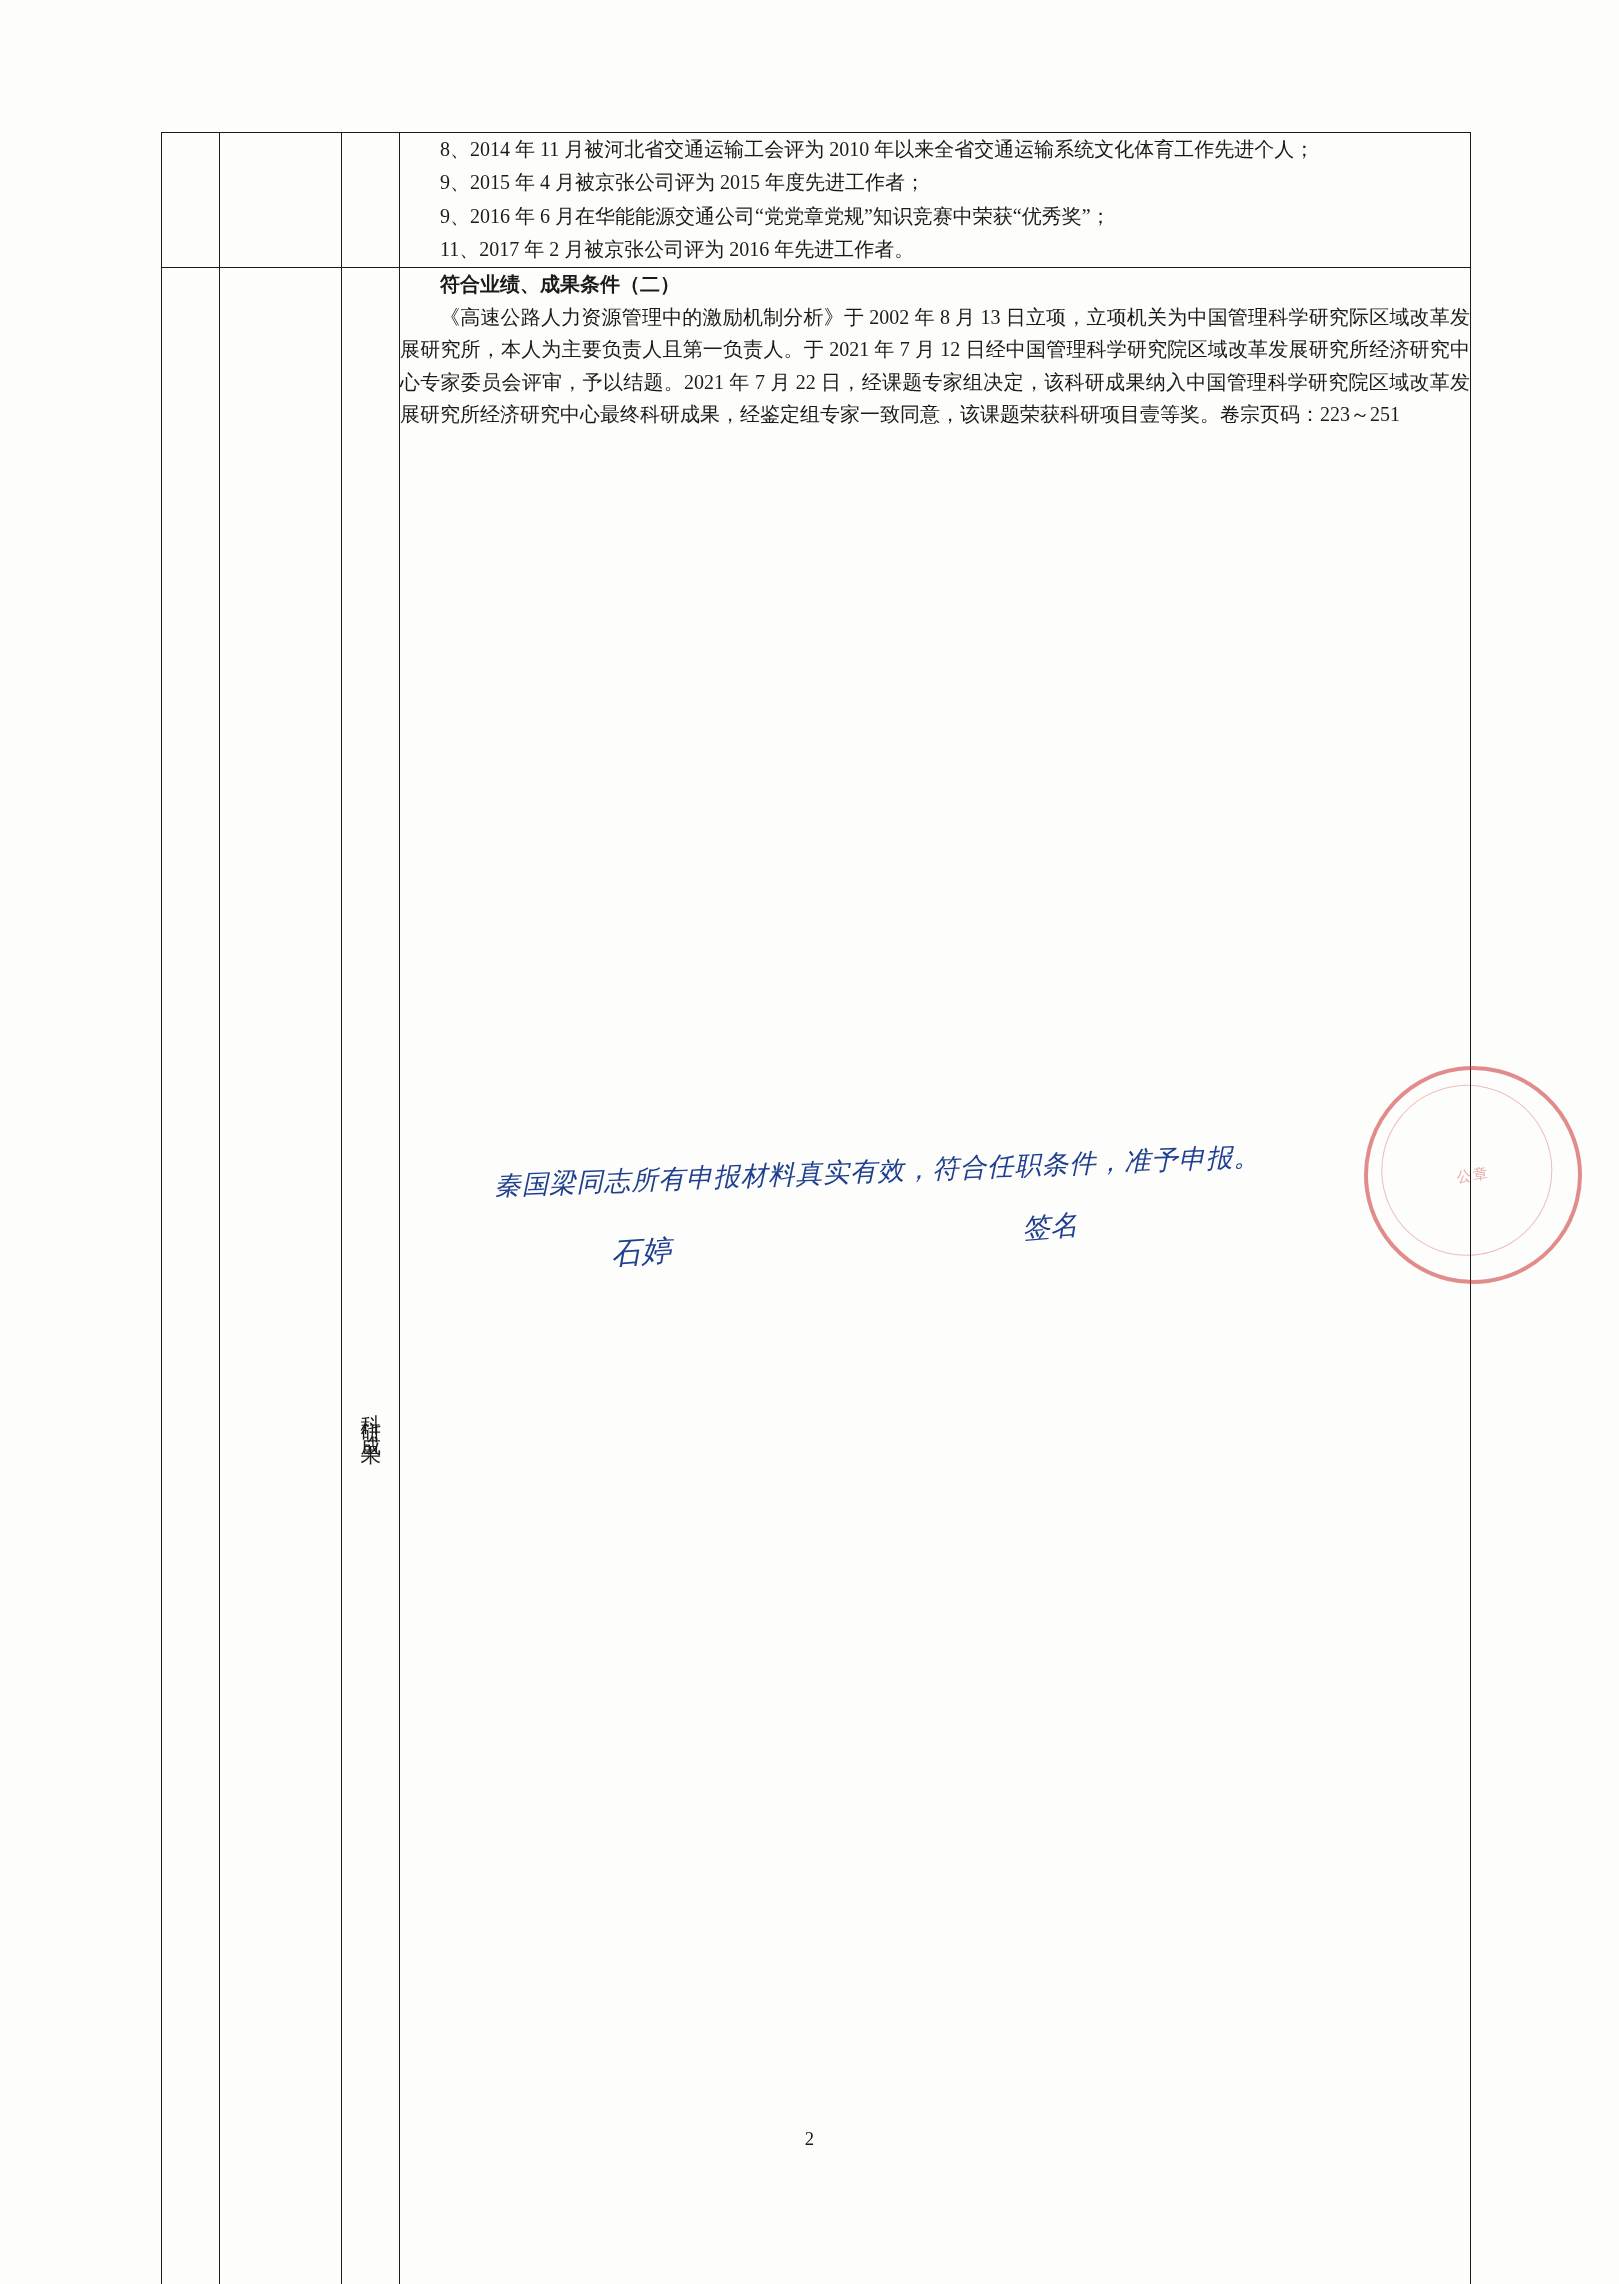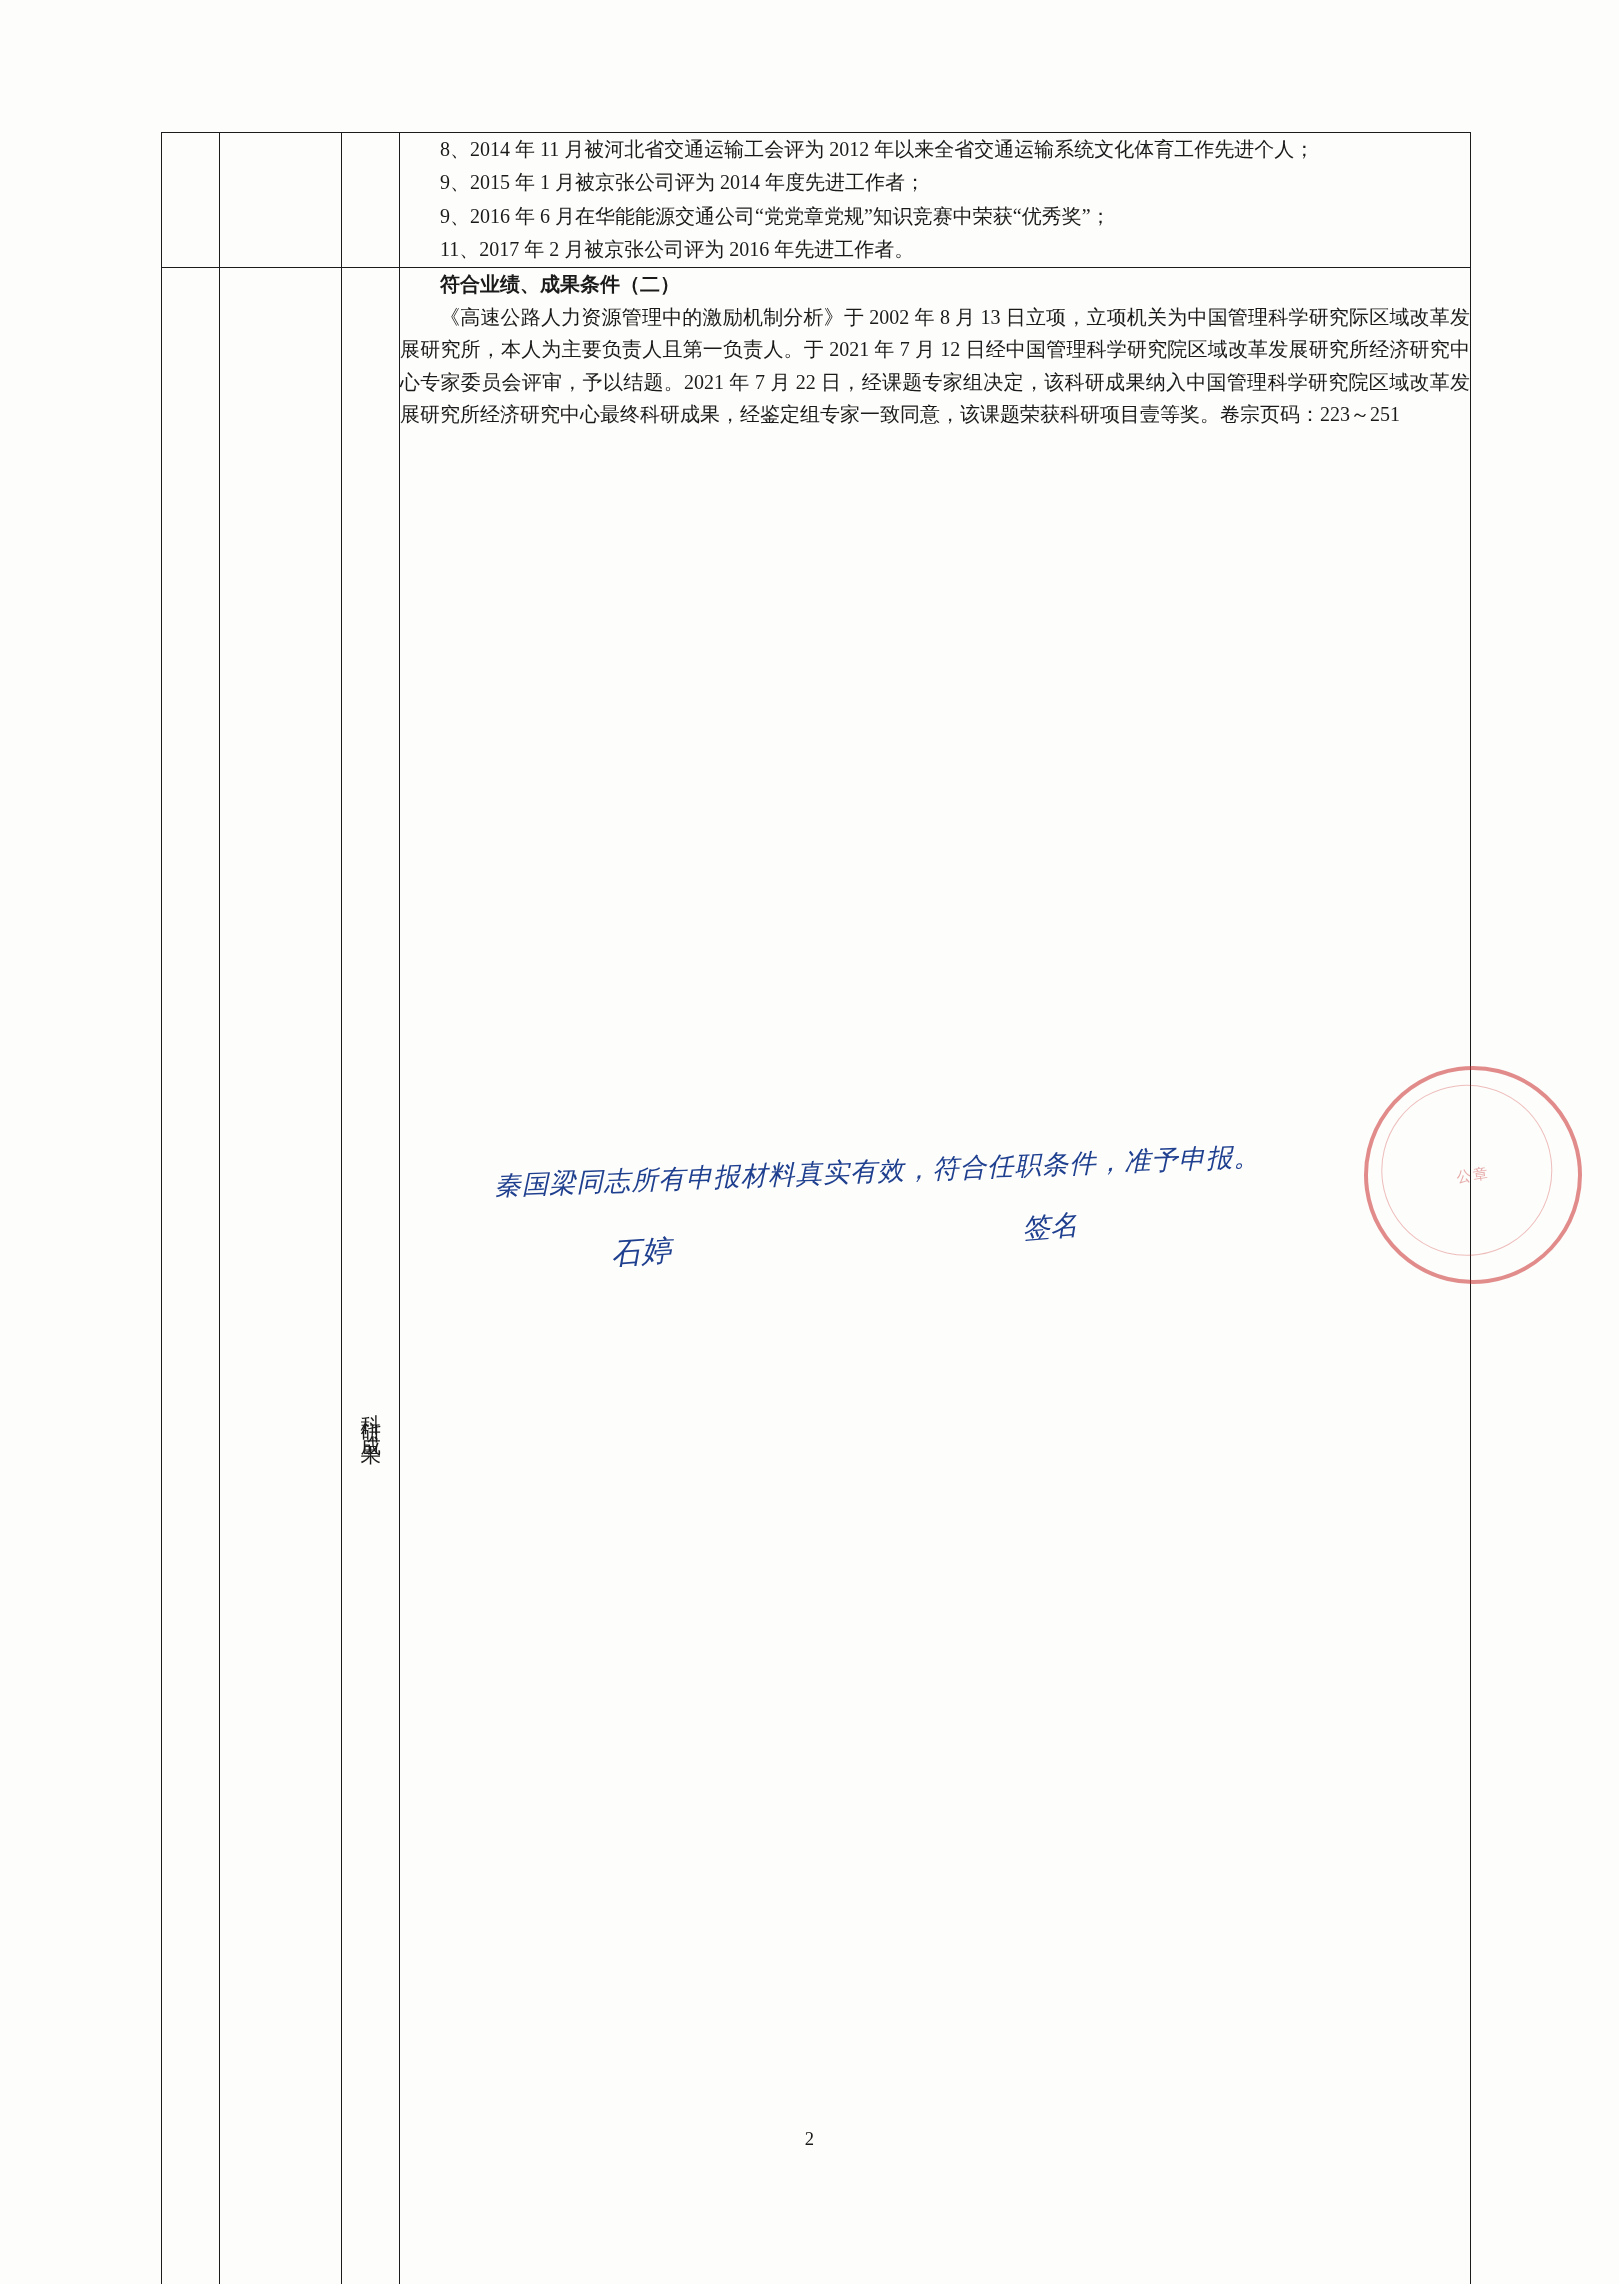--- a/index.html
+++ b/index.html
@@ -165,22 +165,22 @@
         <col class="col-sub">
         <col class="col-body">
       </colgroup>
 
       <tbody>
           <tr>
         <td class="cell-center"></td>
         <td class="cell-center"></td>
         <td class="cell-center"></td>
         <td class="body-cell">
-          <p class="indent">8、2014 年 11 月被河北省交通运输工会评为 2012 年以来全省交通运输系统文化体育工作先进个人；</p>
-          <p class="indent">9、2015 年 1 月被京张公司评为 2014 年度先进工作者；</p>
+          <p class="indent">8、2014 年 11 月被河北省交通运输工会评为 2010 年以来全省交通运输系统文化体育工作先进个人；</p>
+          <p class="indent">9、2015 年 4 月被京张公司评为 2015 年度先进工作者；</p>
           <p class="indent">9、2016 年 6 月在华能能源交通公司“党党章党规”知识竞赛中荣获“优秀奖”；</p>
           <p class="indent">11、2017 年 2 月被京张公司评为 2016 年先进工作者。</p>
         </td>
       </tr>
 
       <tr>
         <td class="cell-center"></td>
         <td class="cell-center"></td>
         <td>
           <div class="vert-wrap">

